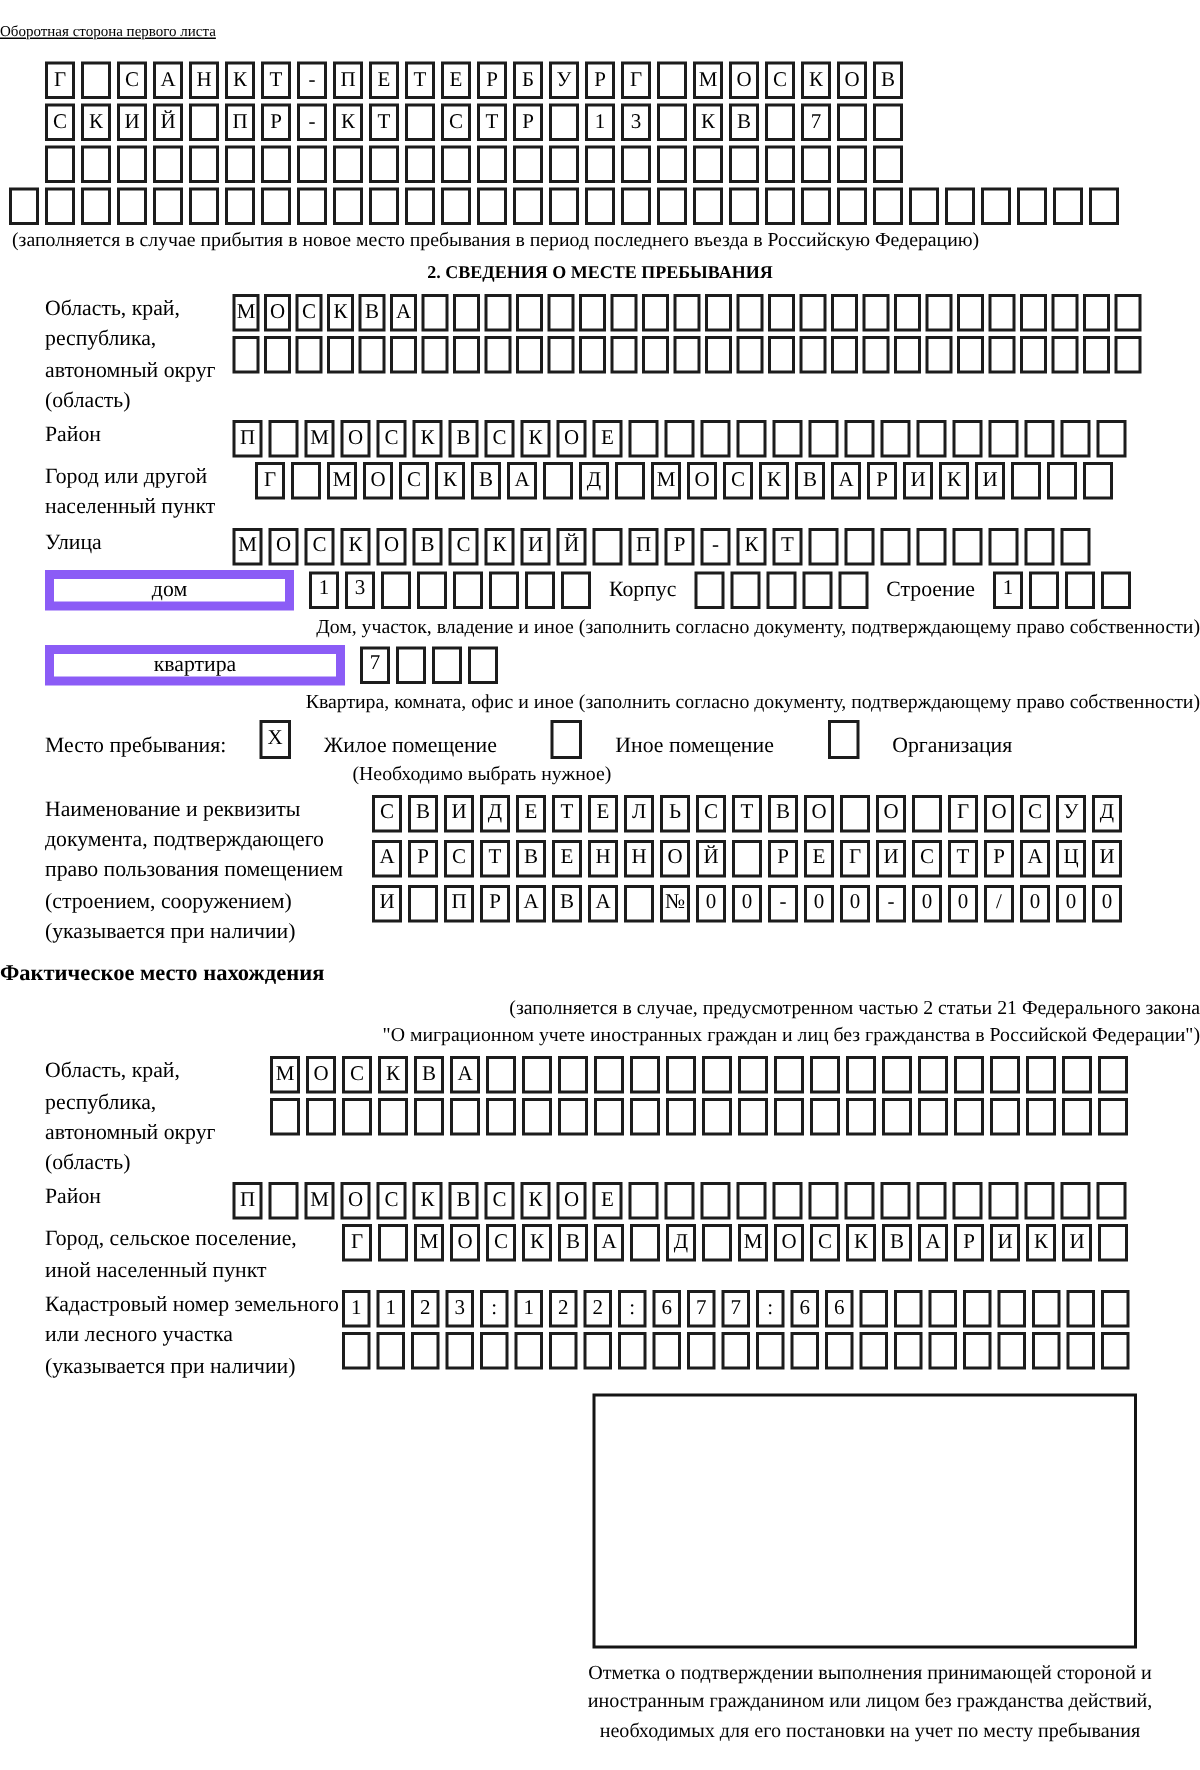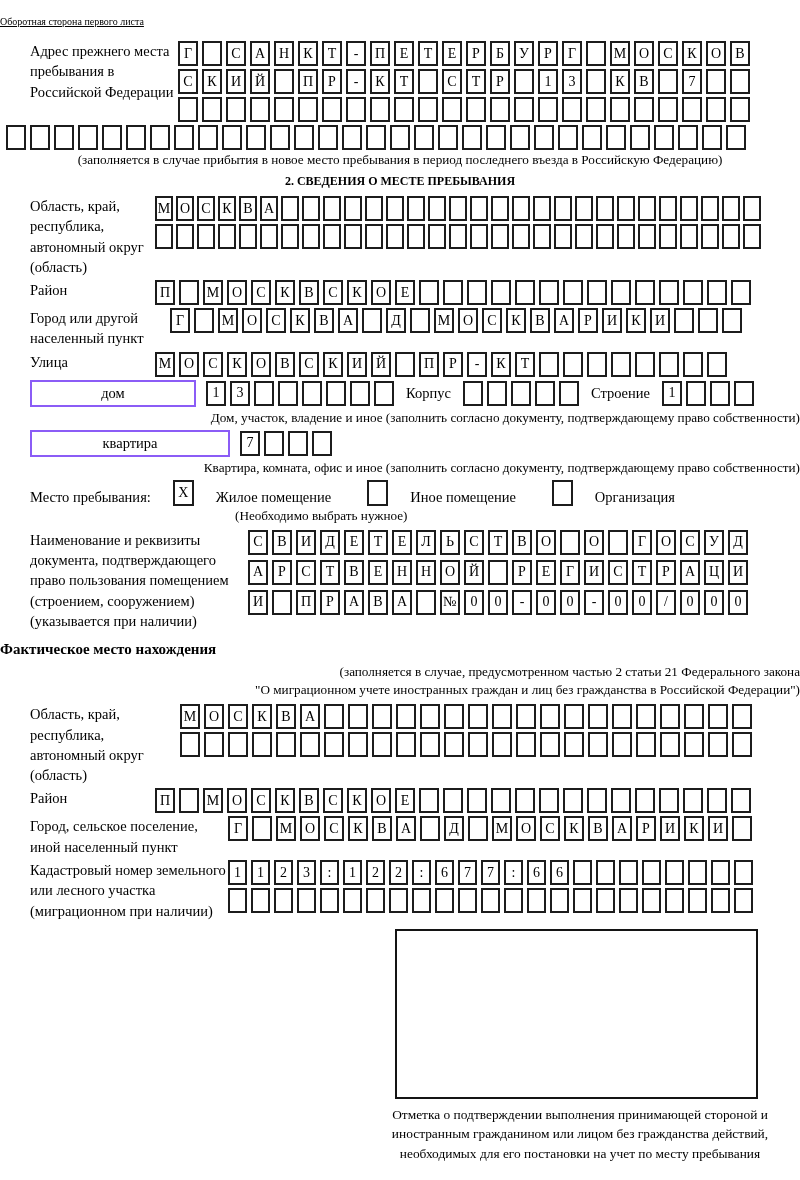--- a/index.html
+++ b/index.html
@@ -12,46 +12,45 @@
   .field{display:flex;align-items:flex-start;margin:0 0 3px 30px;}
   .rows{display:flex;flex-direction:column;gap:3px;}
   .cells{display:flex;gap:4px;flex:none;}
   .cells-sm{gap:3px;}
   .cell{width:20px;height:25px;border:2px solid #1c1c1c;box-sizing:border-box;
         display:flex;align-items:center;justify-content:center;
         font-size:14px;line-height:1;flex:none;background:#fff;}
   .cells-sm .cell{width:18px;}
   .cells-k .cell{width:19px;}
   .fullrow{margin:0 0 2px 6px;}
-  .cap{font-size:13.2px;text-align:center;margin:2px 8px 6px 8px;}
+  .cap{font-size:13.2px;margin:2px 8px 6px 8px;}
   .sec-title{font-size:12px;font-weight:bold;text-align:center;margin:4px 0 7px 0;}
   .note-l{font-size:13.2px;margin:0 0 4px 30px;text-align:right;}
   .houserow{display:flex;align-items:center;margin:2px 0 3px 30px;gap:10px;}
-  .wide-box{border:2px solid #8b5cf6;height:27px;box-sizing:border-box;display:flex;
+  .wide-box{border:6px solid #8b5cf6;height:27px;box-sizing:border-box;display:flex;
             align-items:center;justify-content:center;font-size:14.5px;flex:none;background:#fff;}
   .wb166{width:166px}.wb200{width:200px}
   .inline-lbl{font-size:14.5px;flex:none;padding:0 2px;}
   .stay{display:flex;align-items:flex-end;margin:4px 0 2px 30px;gap:22px;font-size:14.5px;}
   .stay .cell{width:21px;height:26px;}
   .gap18{margin-left:14px;}
   .stay-note{font-size:13.2px;margin:1px 0 6px 235px;}
   .fact-title{font-size:15px;font-weight:bold;text-align:left;margin:10px 0 6px 0;}
   .fact-cap{font-size:13.2px;text-align:right;margin:0 0 2px 0;}
   .stamp{margin:8px 0 0 395px;width:363px;height:170px;border:2px solid #141414;box-sizing:border-box;background:#fff;}
   .stamp-cap{width:390px;margin:6px 0 0 385px;text-align:center;font-size:13.4px;line-height:1.45;}
 </style>
 </head>
 <body>
 
 <div class="page">
 
   <div class="hdr">Оборотная сторона первого листа</div>
 
   <div class="field">
-    <div class="lbl w148">Адрес прежнего места пребывания в Российской Федерации</div>
     <div class="rows">
       <div class="cells">
           <span class="cell">Г</span>
           <span class="cell"></span>
           <span class="cell">С</span>
           <span class="cell">А</span>
           <span class="cell">Н</span>
           <span class="cell">К</span>
           <span class="cell">Т</span>
           <span class="cell">-</span>
@@ -564,21 +563,21 @@
         <span class="cell">А</span>
         <span class="cell">Р</span>
         <span class="cell">И</span>
         <span class="cell">К</span>
         <span class="cell">И</span>
         <span class="cell"></span>
       </div>
   </div>
 
   <div class="field">
-    <div class="lbl w198">Кадастровый номер земельного или лесного участка (миграционном при наличии)</div>
+    <div class="lbl w198">Кадастровый номер земельного или лесного участка (указывается при наличии)</div>
     <div class="rows">
       <div class="cells cells-k">
           <span class="cell">1</span>
           <span class="cell">1</span>
           <span class="cell">2</span>
           <span class="cell">3</span>
           <span class="cell">:</span>
           <span class="cell">1</span>
           <span class="cell">2</span>
           <span class="cell">2</span>

